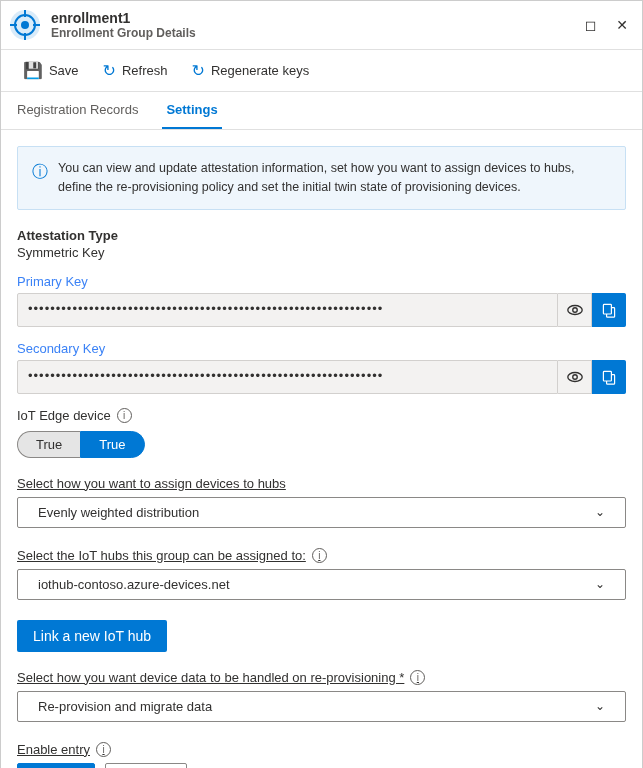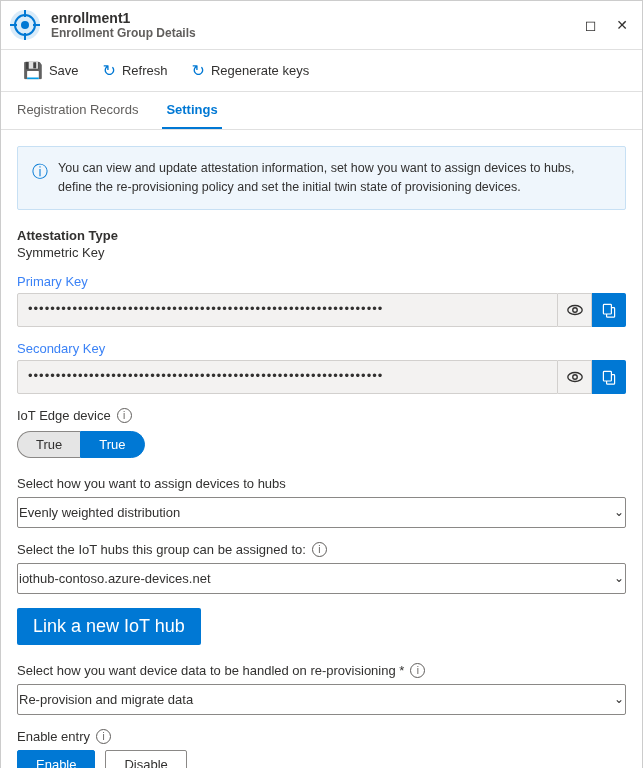--- a/index.html
+++ b/index.html
@@ -223,44 +223,45 @@
       border-color: #0078d4;
     }
 
     
     .dropdown-label {
       font-size: 13px;
       margin-bottom: 6px;
       display: flex;
       align-items: flex-start;
       gap: 6px;
+      text-decoration: underline;
     }
     .dropdown {
       display: flex;
       align-items: center;
       justify-content: space-between;
       border: 1px solid #8a8886;
-      padding: 7px 1px;
-      border-radius: 2px;
-      cursor: pointer;
-      margin-bottom: 14px;
+      padding: 7px 20px;
+      border-radius: 2px;
+      cursor: pointer;
+      margin-bottom: 20px;
       font-size: 13px;
       background: #fff;
     }
     .dropdown-arrow { font-size: 12px; color: #323130; }
 
     
     .link-hub-btn {
       display: inline-flex;
       align-items: center;
       background: #0078d4;
       color: #fff;
       border: none;
       padding: 8px 16px;
-      font-size: 18px;
+      font-size: 14px;
       font-weight: 500;
       cursor: pointer;
       border-radius: 2px;
       margin-bottom: 18px;
     }
 
     
     .enable-group {
       display: flex;
       align-items: center;

